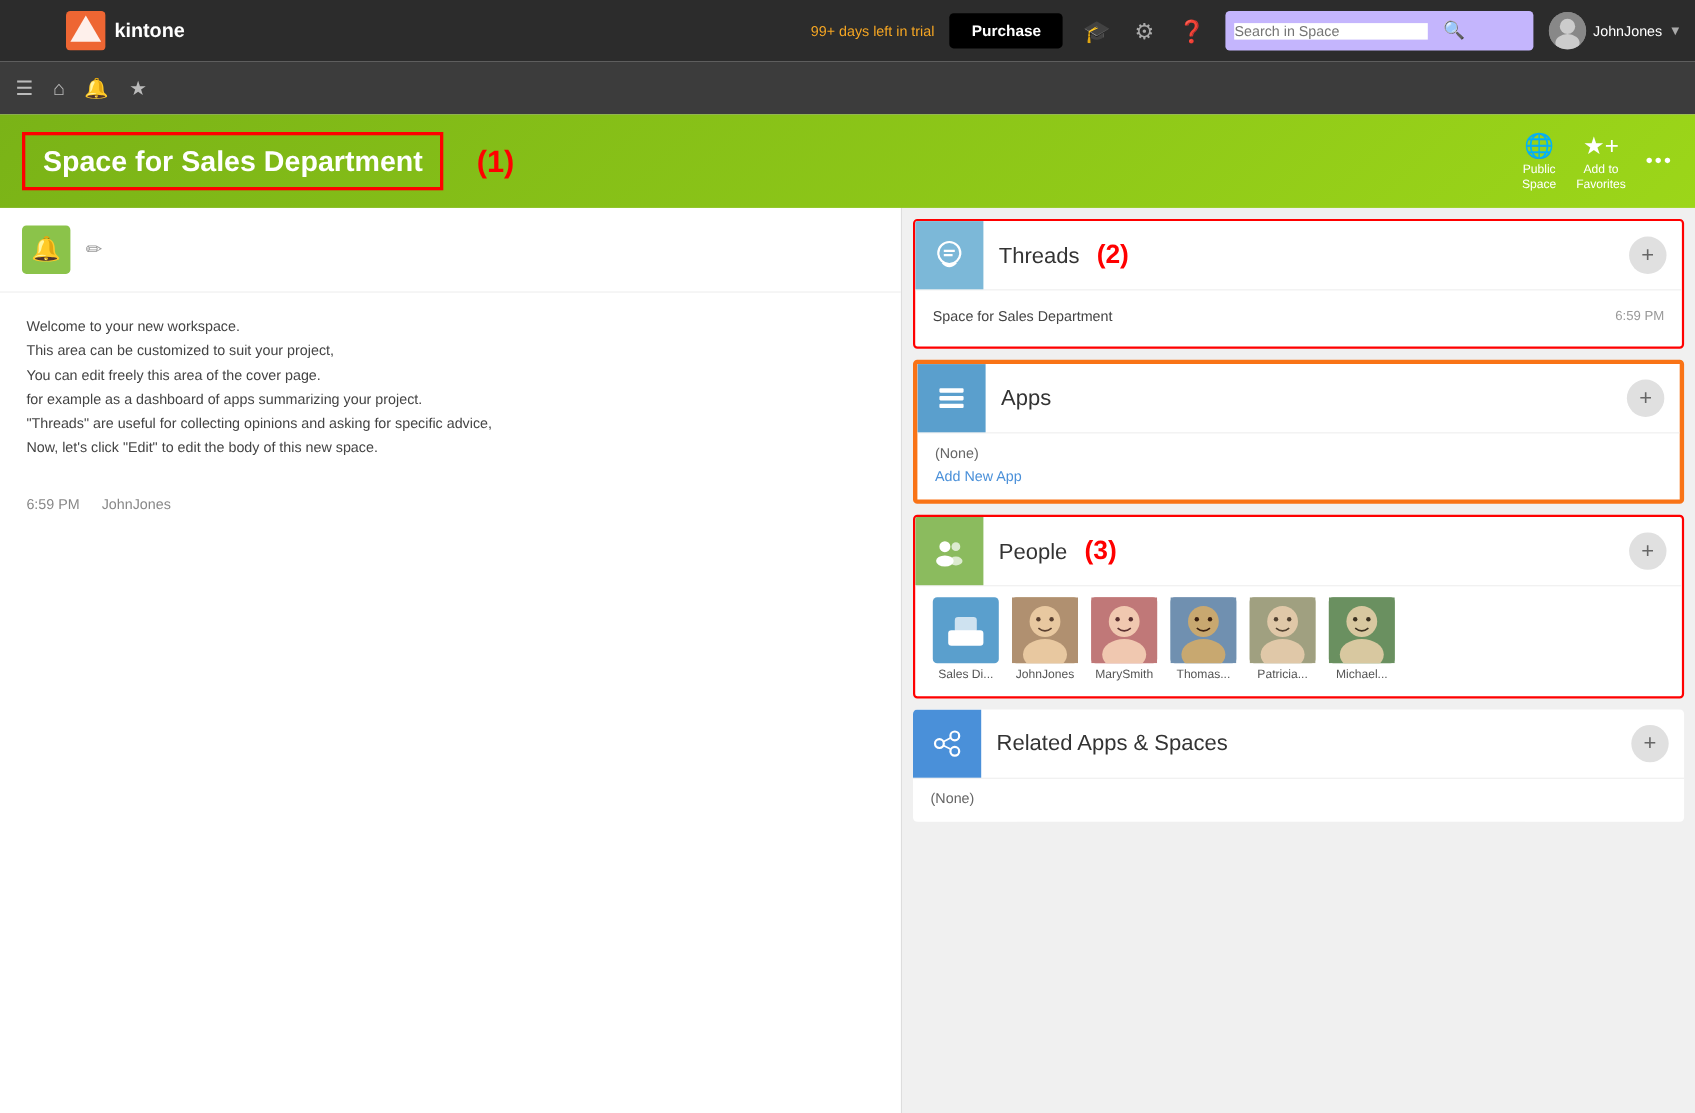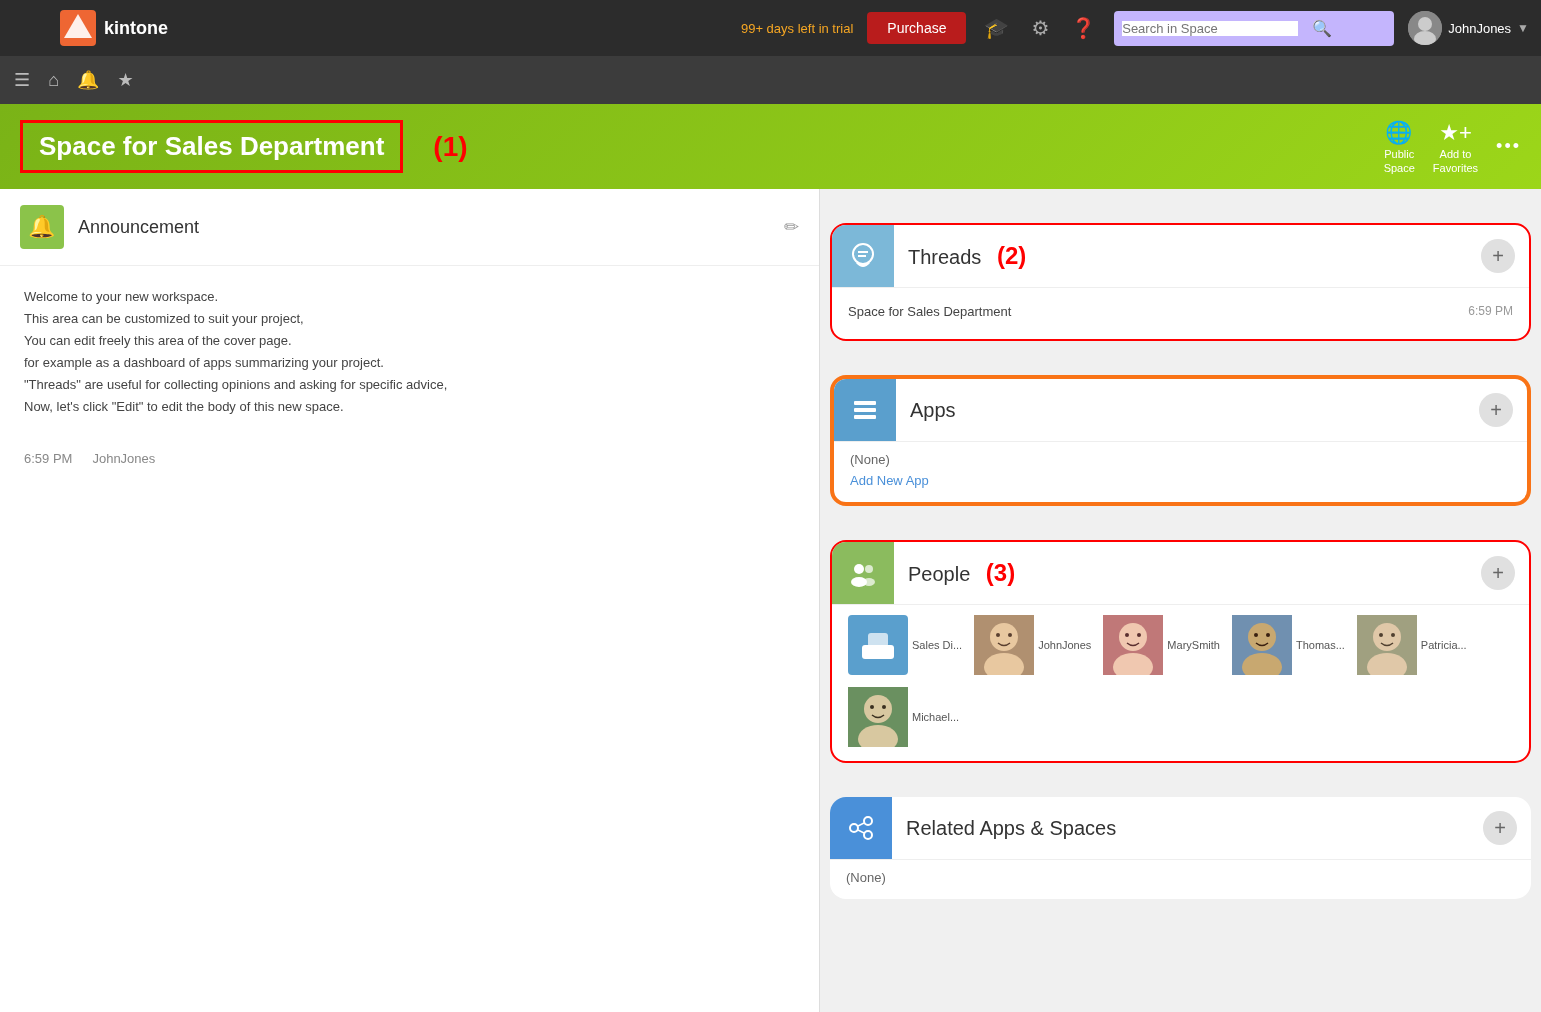--- a/index.html
+++ b/index.html
@@ -33,27 +33,27 @@
     .nav-right {
       display: flex;
       align-items: center;
       gap: 14px;
     }
     .trial-text {
       color: #f5a623;
       font-size: 13px;
     }
     .purchase-btn {
-      background: #b91c1c;
+      background: #000000;
       color: white;
       border: none;
       padding: 8px 20px;
       border-radius: 4px;
       font-size: 14px;
-      font-weight: normal;
+      font-weight: bold;
       cursor: pointer;
     }
     .nav-icon-btn {
       color: #aaa;
       background: none;
       border: none;
       cursor: pointer;
       font-size: 20px;
       padding: 4px;
     }
@@ -251,23 +251,22 @@
       overflow-y: auto;
       display: flex;
       flex-direction: column;
       gap: 10px;
       padding: 10px;
     }
 
     
     .widget-card {
       background: white;
-      border-radius: 16px;
+      border-radius: 4px;
       overflow: hidden;
-      margin-top: 24px;
     }
     .widget-card.highlighted {
       border: 2px solid red;
     }
     .widget-header {
       display: flex;
       align-items: center;
       gap: 0;
     }
     .widget-icon {
@@ -329,21 +328,21 @@
 
     
     .people-label { font-size: 12px; color: #888; margin-bottom: 8px; }
     .members-row {
       display: flex;
       gap: 12px;
       flex-wrap: wrap;
     }
     .member-item {
       display: flex;
-      flex-direction: row;
+      flex-direction: column;
       align-items: center;
       gap: 4px;
     }
     .member-avatar {
       width: 60px;
       height: 60px;
       border-radius: 4px;
       background: #ccc;
       overflow: hidden;
       display: flex;
@@ -450,21 +449,20 @@
     </button>
     <button class="more-btn">•••</button>
   </div>
 </div>
 
 <div class="main-content">
 
   <div class="left-panel">
     <div class="announcement-header">
       <div class="announcement-icon">🔔</div>
-      <span class="announcement-title">Announcement</span>
       <button class="edit-icon-btn">✏</button>
     </div>
     <div class="announcement-body">
       <p>Welcome to your new workspace.</p>
       <p>This area can be customized to suit your project,</p>
       <p>You can edit freely this area of the cover page.</p>
       <p>for example as a dashboard of apps summarizing your project.</p>
       <p>"Threads" are useful for collecting opinions and asking for specific advice,</p>
       <p>Now, let's click "Edit" to edit the body of this new space.</p>
     </div>

